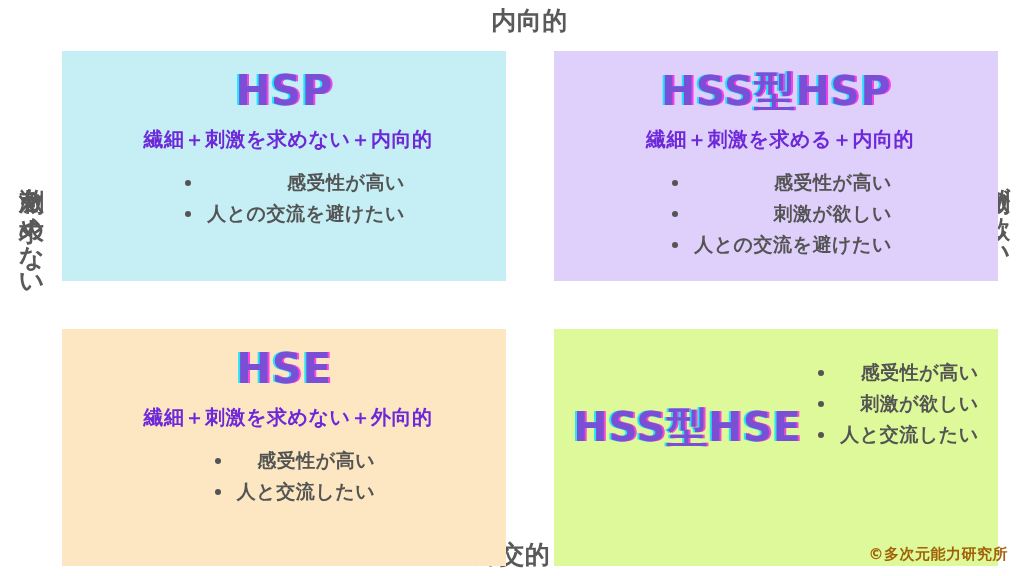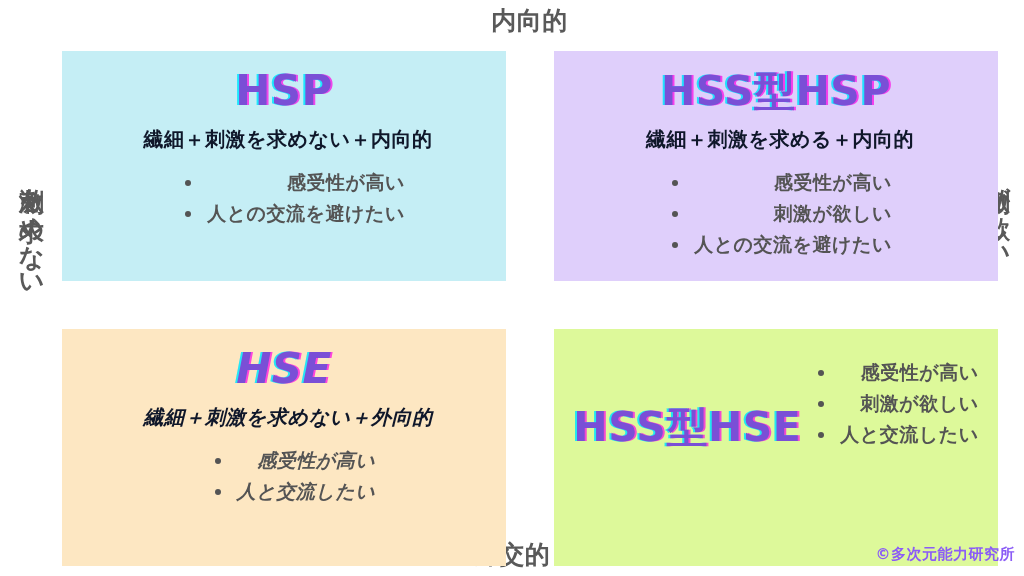--- a/index.html
+++ b/index.html
@@ -66,21 +66,21 @@
   }
   .quad {
     position: relative;
     box-sizing: border-box;
     padding-top: 14px;
     text-align: center;
     overflow: hidden;
   }
   .quad.q-hsp     { background: #c5eef5; }
   .quad.q-hsshsp  { background: #dfcffb; }
-  .quad.q-hse     { background: #fde7c2; font-style: italic; }
+  .quad.q-hse     { background: #fde7c2; }
   .quad.q-hsshse  { background: #ddf99a; }
 
   
   .q-title {
     display: inline-block;
     font-size: 42px;
     font-weight: bold;
     color: #7a4fd6;
     letter-spacing: 0.5px;
     line-height: 52px;
@@ -88,21 +88,21 @@
       -2px 0 0 rgba(0, 229, 255, 0.85),
        2px 0 0 rgba(255, 0, 230, 0.70);
     margin: 0;
   }
   .q-hsshsp .q-title, .q-hsshse .q-title { font-size: 41px; }
 
   .q-sub {
     margin: 8px 0 0 8px;
     font-size: 20px;
     font-weight: bold;
-    color: #0f172a;
+    color: #6d28d9;
     line-height: 28px;
     letter-spacing: 0.5px;
   }
 
   .q-list {
     margin: 14px 0 0 0;
     padding: 0;
     list-style: none;
     display: inline-block;
     text-align: left;
@@ -129,25 +129,25 @@
     background: #545454;
   }
 
   
   .q-hsp .q-list, .q-hse .q-list { margin-left: 18px; }
   .q-hsshsp .q-list, .q-hsshse .q-list { margin-left: 8px; }
 
   
   .credit {
     position: absolute;
-    right: 9px;
+    right: 16px;
     bottom: 12px;
     font-size: 15px;
     font-weight: bold;
-    color: #8b5cf6;
+    color: #a16207;
     letter-spacing: 0.5px;
   }
 </style>
 </head>
 <body>
 
 <div class="axis-label axis-top">内向的</div>
 
 <div class="axis-label axis-left">刺激を求めない</div>
 

